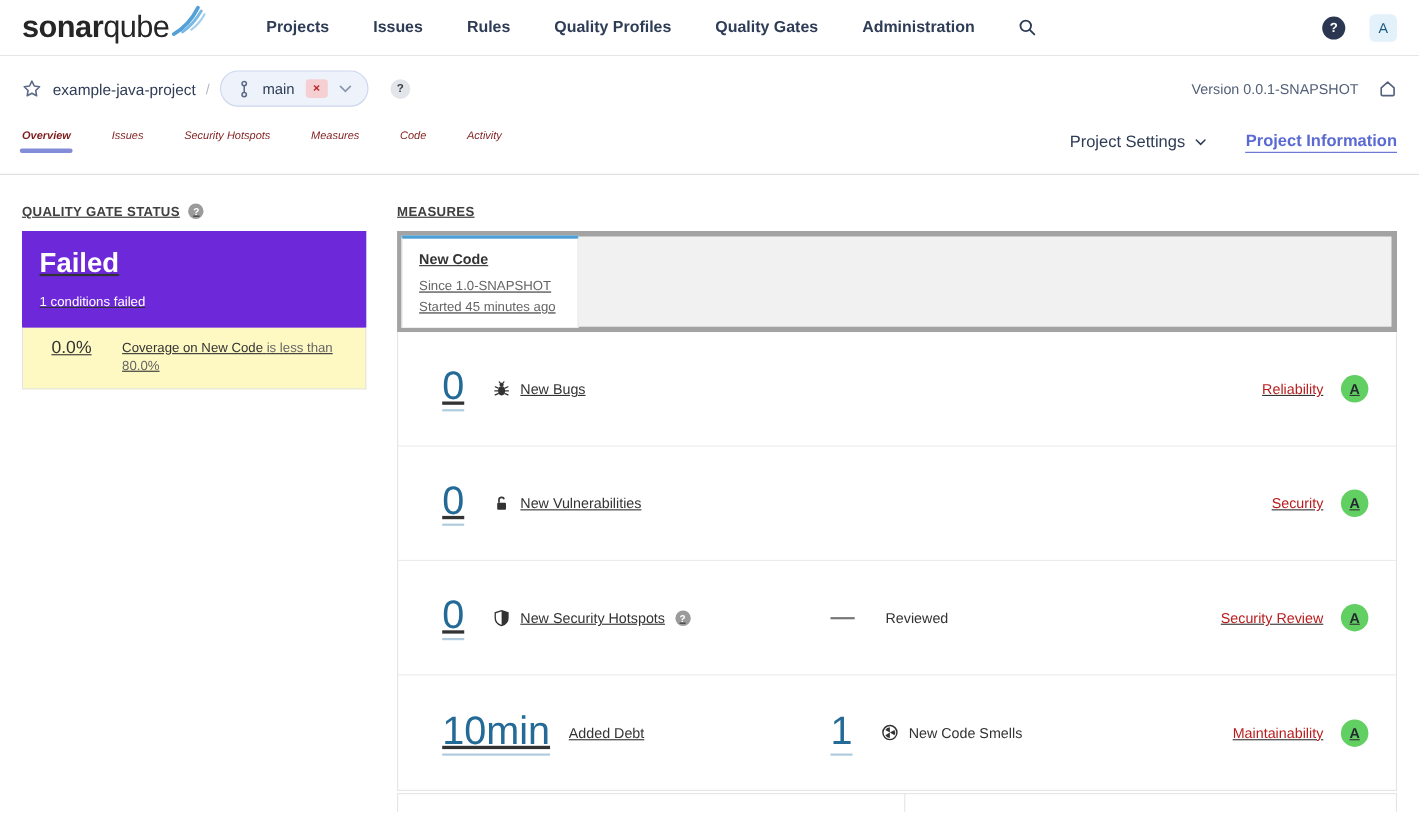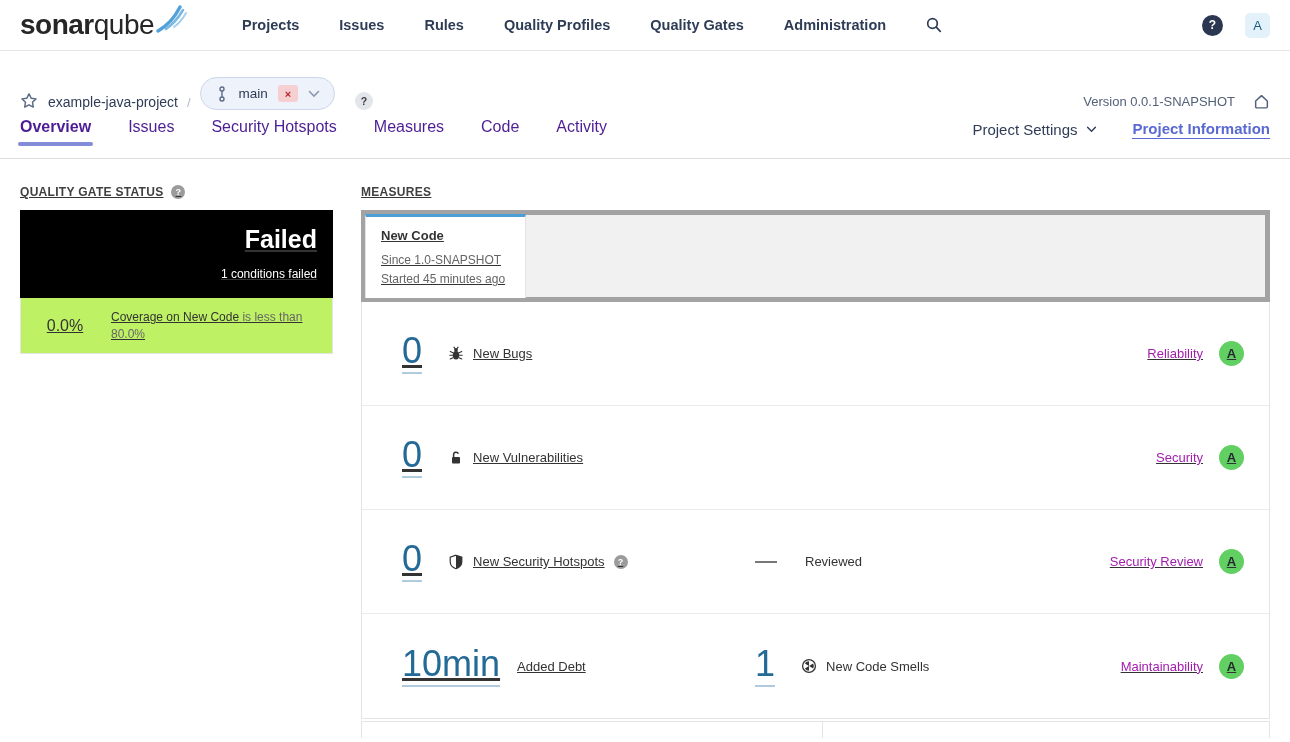--- a/index.html
+++ b/index.html
@@ -17,60 +17,60 @@
   .nav-item { font-size:14.5px; font-weight:700; color:#2e3c56; cursor:pointer; }
   .nav-search { margin-left:40px; cursor:pointer; display:flex; }
   .nav-right { margin-left:auto; display:flex; align-items:center; gap:22px; }
   .help-circle { width:21px; height:21px; border-radius:50%; background:#2b3750; color:#fff;
     font-size:12px; font-weight:700; display:flex; align-items:center; justify-content:center; cursor:pointer; }
   .avatar { width:25px; height:25px; border-radius:5px; background:#e3f1fa; color:#1a5a84;
     font-size:13px; display:flex; align-items:center; justify-content:center; cursor:pointer; }
 
   
   .proj-header { padding:0 20px; border-bottom:1px solid #ddd; background:#fff; }
-  .crumb-row { height:59px; display:flex; align-items:flex-end; }
+  .crumb-row { height:59px; display:flex; align-items:center; }
   .star { display:flex; cursor:pointer; margin-right:10px; }
   .proj-name { font-size:14px; color:#2e3c56; cursor:pointer; }
   .crumb-sep { color:#b4b9c2; margin:0 9px; font-size:13px; }
   .branch-pill { height:33px; display:flex; align-items:center; gap:10px; padding:0 14px;
     background:#eef2fb; border:1px solid #ccd6ec; border-radius:17px; cursor:pointer; }
   .branch-name { font-size:13.5px; color:#2e3c56; }
   .x-badge { width:20px; height:17px; background:#f6cfd2; border-radius:3px; color:#b5272f;
     font-size:11px; font-weight:700; display:flex; align-items:center; justify-content:center; }
   .gray-q { width:18px; height:18px; border-radius:50%; background:#e2e5ea; color:#3c3c3c;
     font-size:10.5px; font-weight:700; display:flex; align-items:center; justify-content:center;
     margin-left:20px; cursor:pointer; }
   .crumb-right { margin-left:auto; display:flex; align-items:center; gap:18px; }
   .version { font-size:13px; color:#54617a; }
   .home-btn { display:flex; cursor:pointer; }
 
   .tab-row { height:48px; display:flex; align-items:flex-start; padding-top:8px; }
   .tabs { display:flex; gap:37px; }
-  .tab { font-size:16px; color:#4c1d95; position:relative; padding-bottom:14px; cursor:pointer; }
+  .tab { font-size:10px; color:#7f1d1d; position:relative; padding-bottom:14px; cursor:pointer;font-style:italic; }
   .tab.active { font-weight:700; }
   .tab.active::after { content:""; position:absolute; left:-2px; right:-2px; bottom:4px;
     height:4px; background:#828cd9; border-radius:2px; }
   .tab-row-right { margin-left:auto; display:flex; align-items:center; gap:35px; padding-top:2px; }
   .proj-settings { font-size:15px; color:#2e3c56; display:flex; align-items:center; gap:9px; cursor:pointer; }
   .proj-info { font-size:15px; font-weight:700; color:#5a6ad2; border-bottom:1px solid #5a6ad2;
     padding-bottom:1px; cursor:pointer; }
 
   
   .content { padding:26px 20px 0; display:flex; gap:28px;text-decoration:underline; }
   .section-title { font-size:12px; font-weight:700; color:#404040; letter-spacing:.3px;
     display:flex; align-items:center; gap:8px; margin-bottom:11px; height:14px; }
   .q-help { width:14px; height:14px; border-radius:50%; background:#9b9b9b; color:#fff;
     font-size:9px; font-weight:700; display:flex; align-items:center; justify-content:center; cursor:pointer; }
 
   .left-col { width:313px; flex:none; }
-  .qg-failed { background:#000000; color:#fff; padding:15px 16px 17px;text-align:right; }
+  .qg-failed { background:#6d28d9; color:#fff; padding:15px 16px 17px; }
   .qg-status { font-size:25px; font-weight:700; }
   .qg-sub { font-size:12px; margin-top:13px; }
-  .qg-condition { background:#bef264; border:1px solid #e4e4e4; border-top:none;
-    display:flex; align-items:center; padding:10px 16px; min-height:56px; gap:18px; }
+  .qg-condition { background:#fef9c3; border:1px solid #e4e4e4; border-top:none;
+    display:flex; padding:10px 16px; min-height:56px; gap:18px; }
   .cond-value { font-size:16px; color:#333; min-width:56px; text-align:center; }
   .cond-text { font-size:12px; line-height:1.35; color:#666; }
   .cond-text .metric { color:#333; }
 
   .right-col { flex:1; }
   .m-tabstrip { display:flex; height:92px; background:#f1f1f1; border:5px solid #a3a3a3; }
   .m-tab { padding:11px 15px; cursor:pointer; }
   .m-tab.active { width:161px; background:#fff; margin:-1px 0 -1px -1px;
     border:1px solid #e4e4e4; border-bottom:none; border-top:3px solid #4b9fd5; }
   .m-tab.inactive { width:162px; border-right:1px solid #e4e4e4; }
@@ -83,21 +83,21 @@
   .m-row:last-child { border-bottom:none; }
   .big-num { font-size:36px; color:#236a97; line-height:1; padding-bottom:3px;
     border-bottom:2px solid #b0cbdd; cursor:pointer; }
   .metric-label { display:flex; align-items:center; gap:9px; margin-left:26px;
     font-size:13px; color:#333; }
   .metric-label.no-icon { margin-left:17px; }
   .mid-group { position:absolute; left:393px; display:flex; align-items:center; }
   .dash { width:22px; height:2px; background:#777; }
   .mid-label { font-size:13px; color:#333; margin-left:28px; }
   .domain-group { margin-left:auto; display:flex; align-items:center; gap:16px; }
-  .domain-label { font-size:13px; color:#a21caf; }
+  .domain-label { font-size:13px; color:#b91c1c; }
   .rating { width:25px; height:25px; border-radius:50%; background:#62cf62; color:#24292f;
     font-size:13px; font-weight:700; display:flex; align-items:center; justify-content:center; }
 
   .bottom-cells { display:flex; margin-top:2px; height:17px; }
   .bottom-cells .cell { background:#fff; border:1px solid #e4e4e4; border-bottom:none; }
   .cell-left { width:461px; border-right:none !important; }
   .cell-right { flex:1; border-left-width:1px; }
 
   .icon16 { width:16px; height:16px; flex:none; }
 </style>

